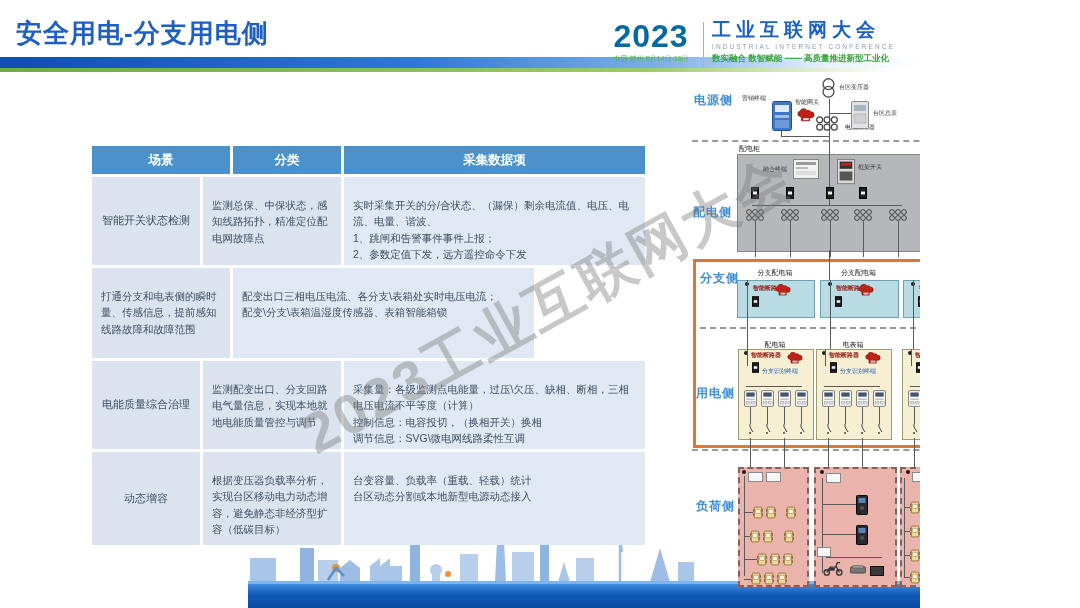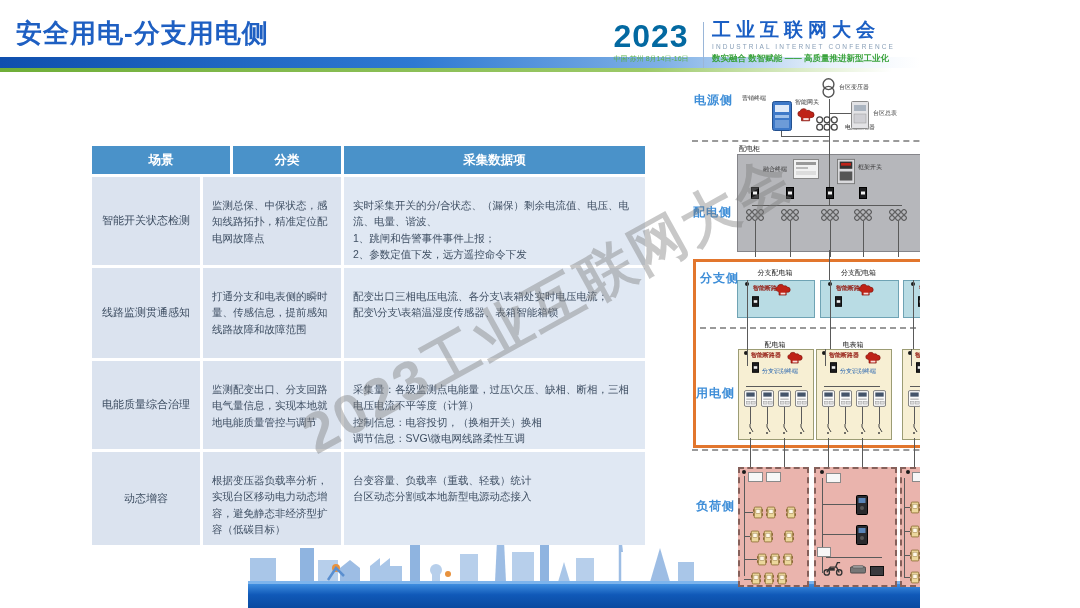--- a/index.html
+++ b/index.html
@@ -173,21 +173,20 @@
       <div class="th c3">采集数据项</div>
     </div>
     <div class="trow" style="height:88px;">
       <div class="td c1">智能开关状态检测</div>
       <div class="td c2">监测总保、中保状态，感知线路拓扑，精准定位配电网故障点</div>
       <div class="td c3">实时采集开关的分/合状态、（漏保）剩余电流值、电压、电流、电量、谐波、
 1、跳闸和告警事件事件上报；
 2、参数定值下发，远方遥控命令下发</div>
     </div>
     <div class="trow" style="height:90px;">
-      <div class="td c1">线路监测贯通感知</div>
       <div class="td c2">打通分支和电表侧的瞬时量、传感信息，提前感知线路故障和故障范围</div>
       <div class="td c3">配变出口三相电压电流、各分支\表箱处实时电压电流；
 配变\分支\表箱温湿度传感器、表箱智能箱锁</div>
     </div>
     <div class="trow" style="height:88px;">
       <div class="td c1">电能质量综合治理</div>
       <div class="td c2">监测配变出口、分支回路电气量信息，实现本地就地电能质量管控与调节</div>
       <div class="td c3">采集量：各级监测点电能量，过压\欠压、缺相、断相，三相电压电流不平等度（计算）
 控制信息：电容投切，（换相开关）换相
 调节信息：SVG\微电网线路柔性互调</div>

